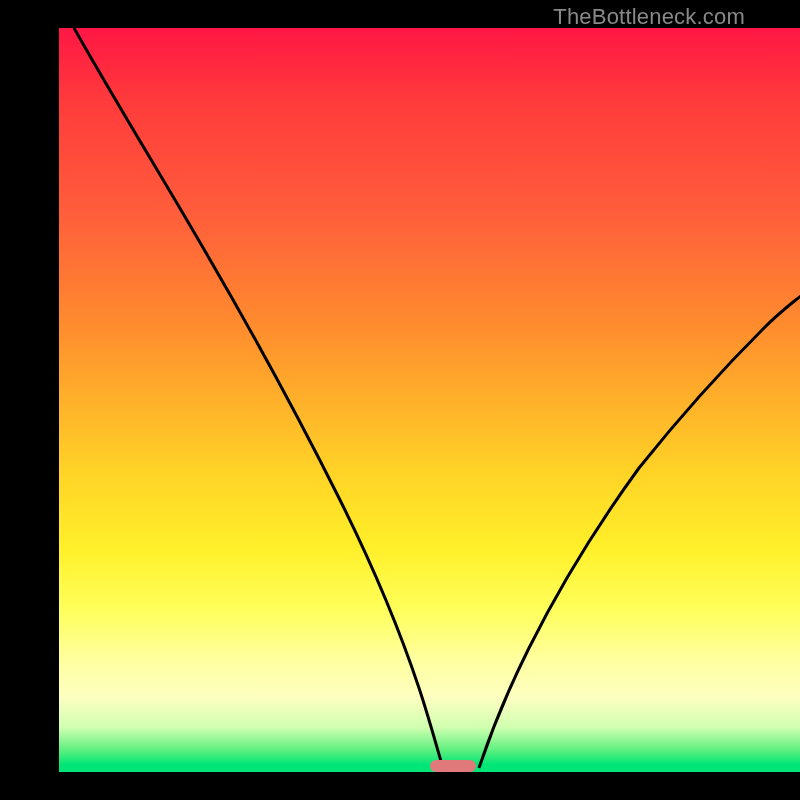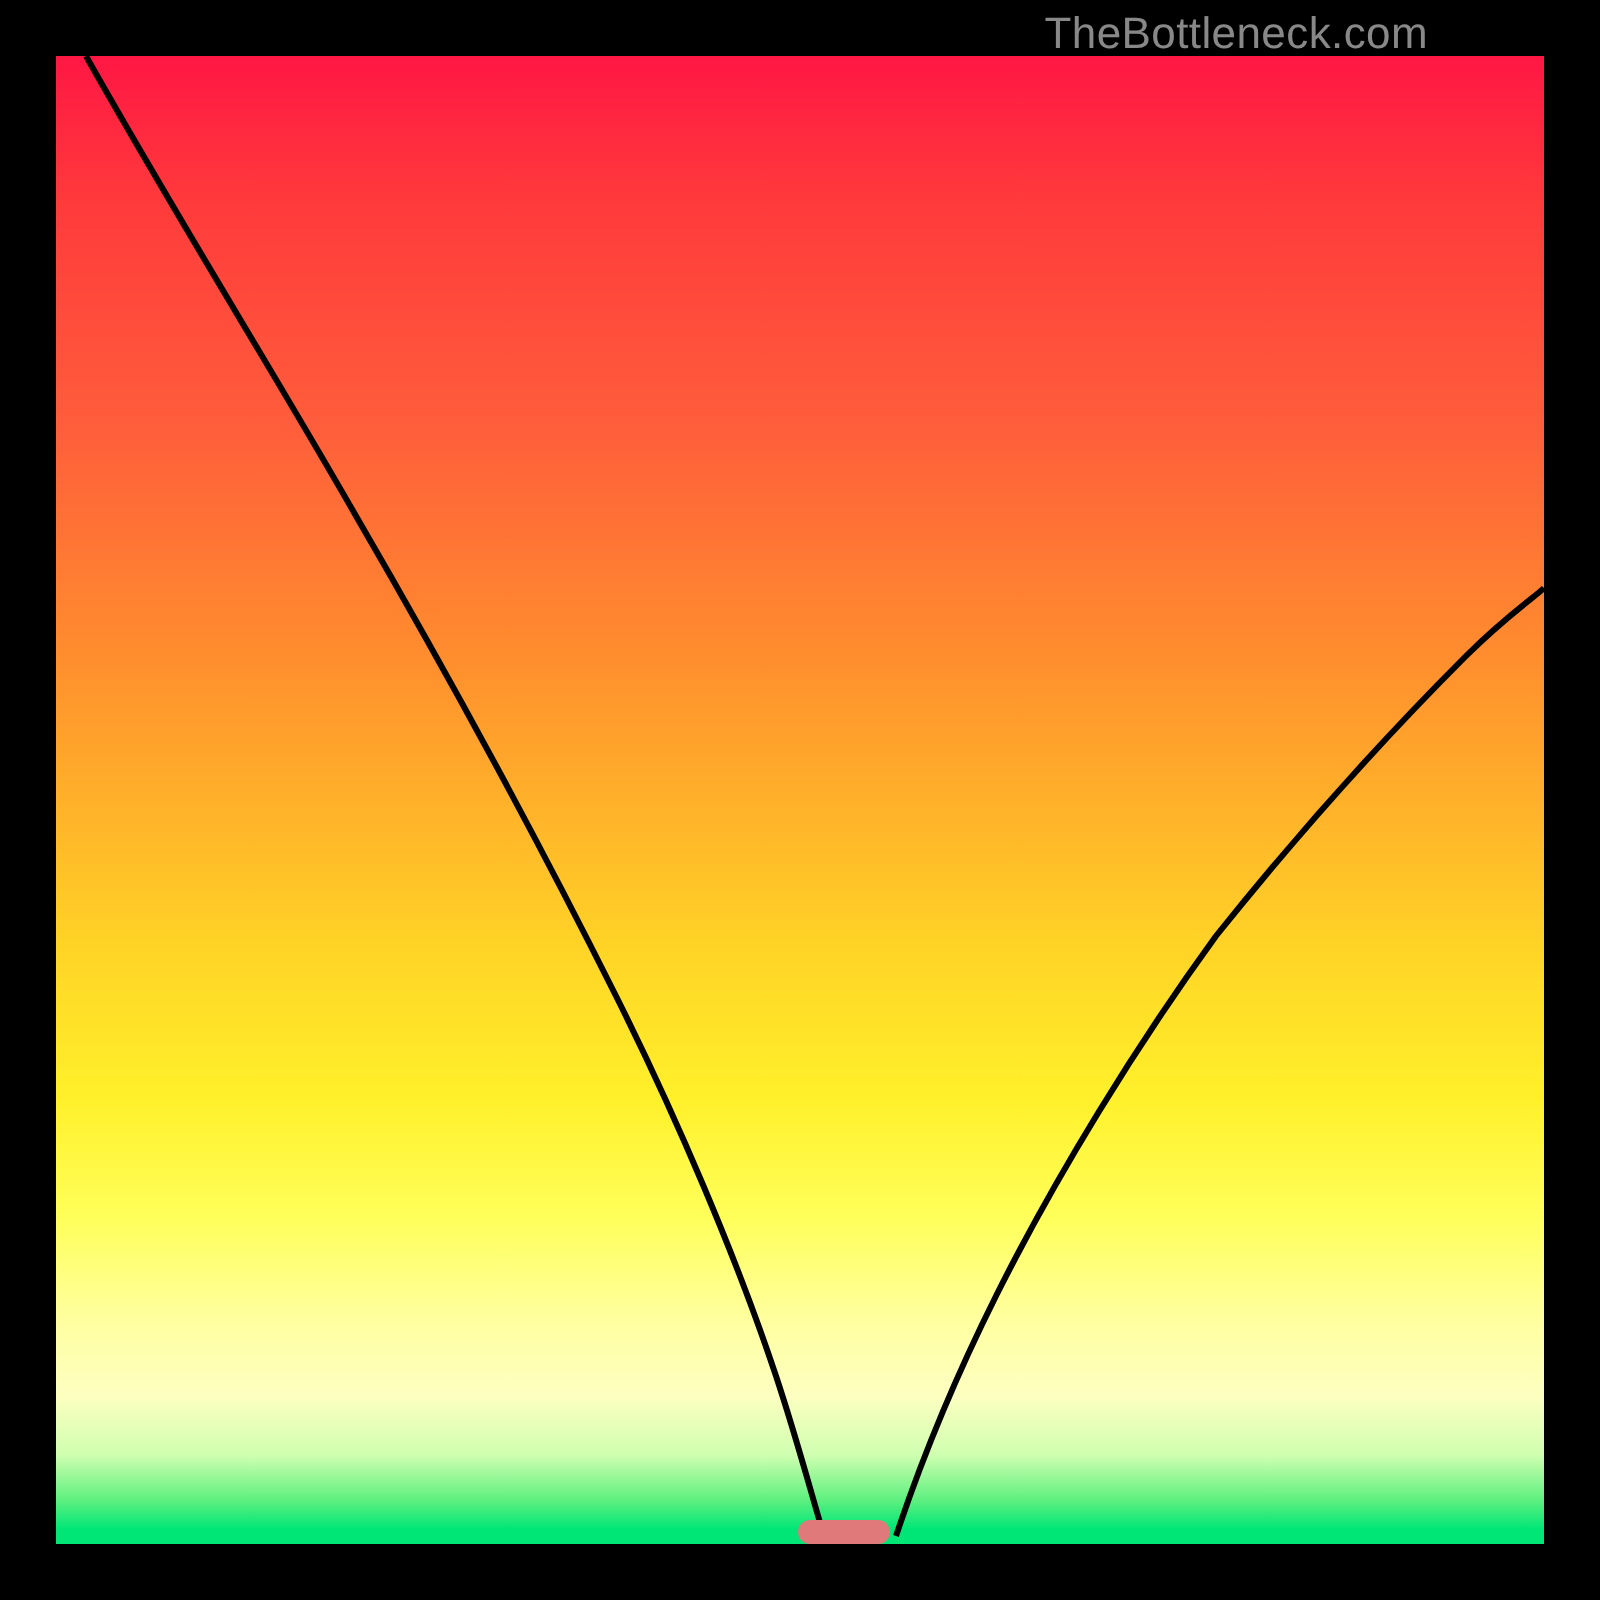--- a/index.html
+++ b/index.html
@@ -2,20 +2,21 @@
 <html><head>
 <meta charset="utf-8">
 <style>
   * { margin: 0; padding: 0; box-sizing: border-box; }
   html, body { width: 800px; height: 800px; overflow: hidden; background: #000; }
   .container {
     width: 744px;
     height: 800px;
     position: relative;
     background: #000;
+    margin-left: 31px;
   }
   .plot-area {
     position: absolute;
     left: 28px;
     top: 28px;
     width: 744px;
     height: 744px;
     background: linear-gradient(to bottom,
       #ff1744 0%,
       #ff3b3b 10%,

